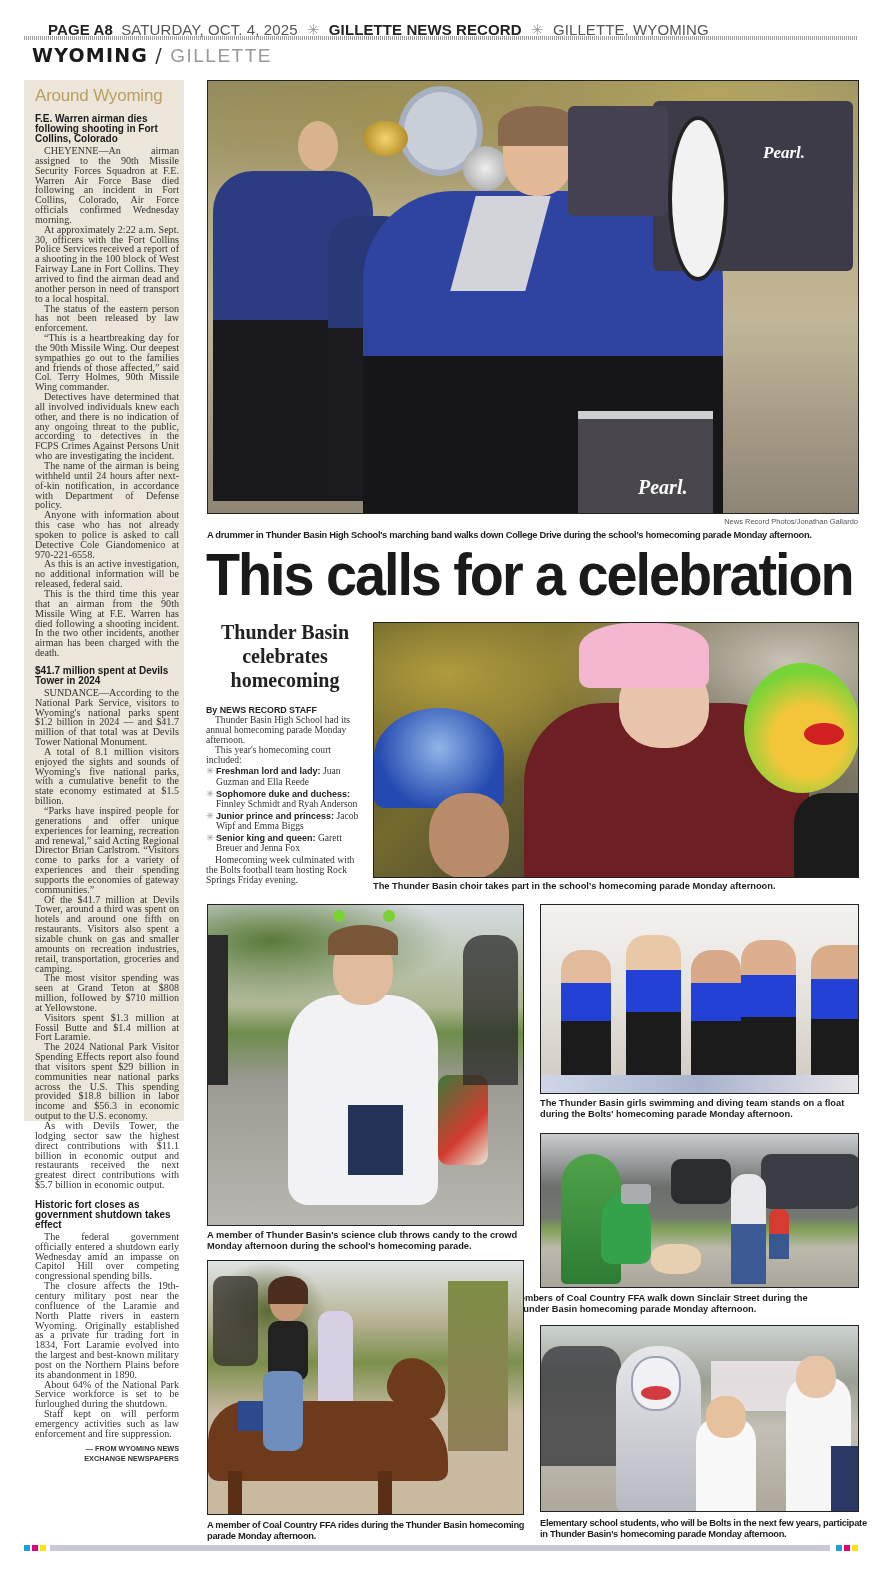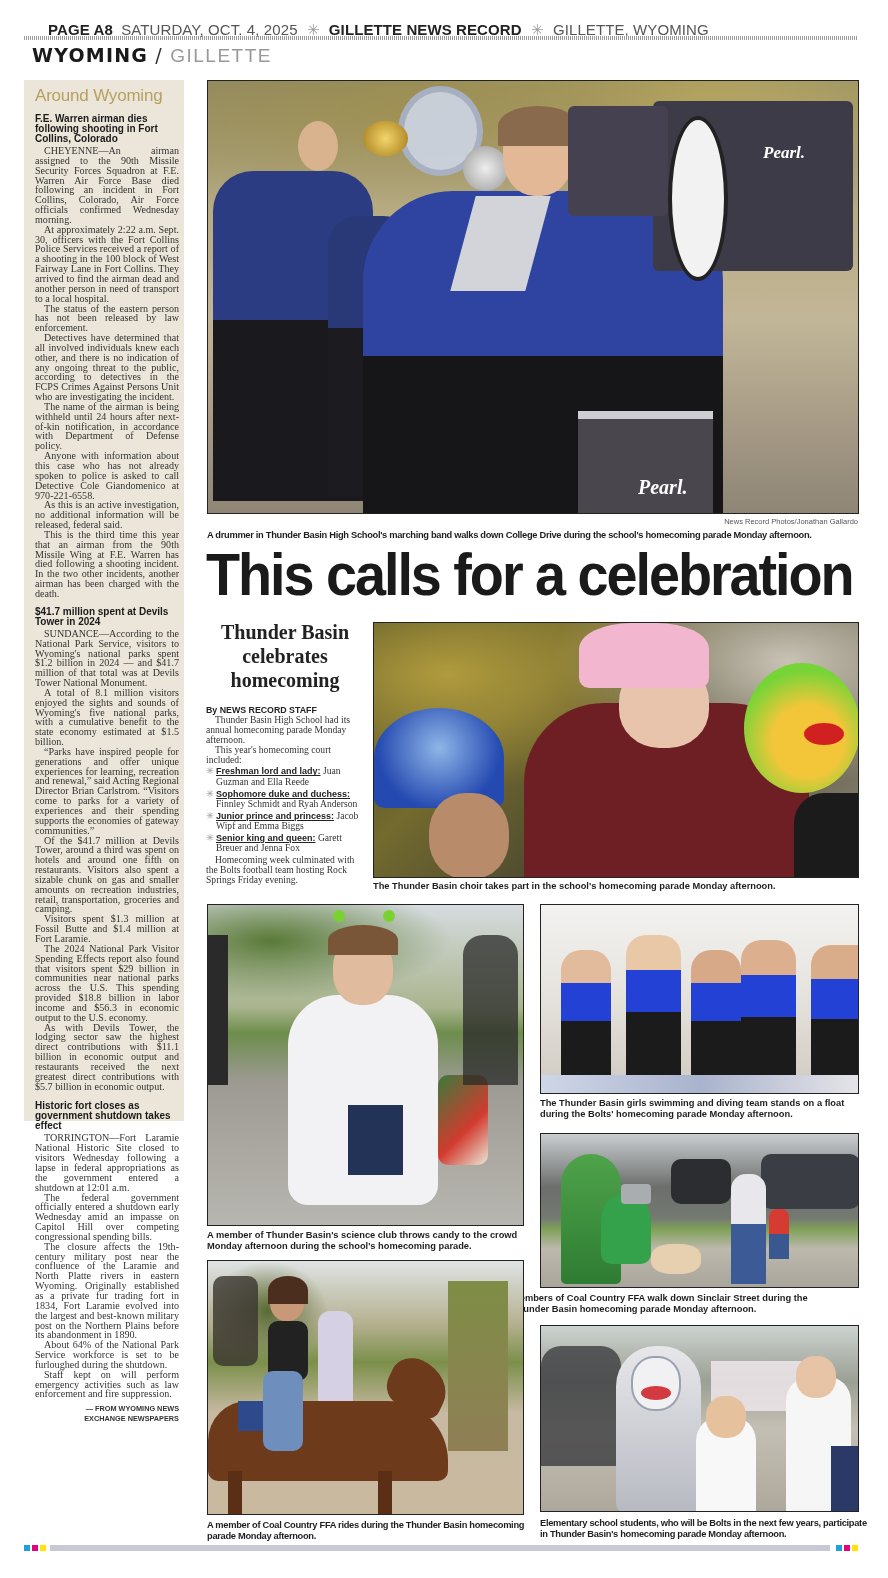--- a/index.html
+++ b/index.html
@@ -32,21 +32,21 @@
 
   .headline { position: absolute; left: 206px; top: 540px; width: 654px; font-family: "Liberation Sans", sans-serif; font-weight: bold; font-size: 60px; line-height: 70px; letter-spacing: -2.2px; color: #1a1a1a; white-space: nowrap; transform: scaleX(0.93); transform-origin: left; }
 
   .story { position: absolute; left: 206px; top: 620px; width: 158px; }
   .story-head { font-size: 20px; line-height: 24px; text-align: center; color: #222; font-family: "Liberation Serif", serif; }
   .byline { font-family: "Liberation Sans", sans-serif; font-weight: bold; font-size: 8.8px; margin-top: 13px; color: #222; }
   .st-para { font-size: 9.6px; line-height: 10.1px; text-indent: 9px; color: #333; }
   .court { list-style: none; margin: 1px 0 1px 0; }
   .court li { font-size: 9.6px; line-height: 10.1px; color: #333; padding-left: 10px; position: relative; margin-bottom: 2px; }
   .court li .bullet { position: absolute; left: 0; top: 0; color: #999; }
-  .court li b { font-family: "Liberation Sans", sans-serif; font-size: 9px; color: #222; text-decoration: underline; }
+  .court li b { font-family: "Liberation Sans", sans-serif; font-size: 9px; color: #222; }
 
   .colorbar { position: absolute; height: 6px; }
   .footbar { position: absolute; left: 50px; top: 1545px; width: 780px; height: 6px; background: #c9c9d5; }
 </style>
 </head>
 <body>
 
 <div class="folio">
   <b>PAGE A8</b>
   <span style="margin-left:4px">SATURDAY, OCT. 4, 2025</span>
@@ -62,35 +62,36 @@
   <span class="s2">GILLETTE</span>
 </div>
 
 <aside class="sidebar" id="sidebar">
   <div class="sb-title">Around Wyoming</div>
   <div id="sb-articles">
       <div class="sb-head">F.E. Warren airman dies following shooting in Fort Collins, Colorado</div>
       <p class="sb-para">CHEYENNE—An airman assigned to the 90th Missile Security Forces Squadron at F.E. Warren Air Force Base died following an incident in Fort Collins, Colorado, Air Force officials confirmed Wednesday morning.</p>
       <p class="sb-para">At approximately 2:22 a.m. Sept. 30, officers with the Fort Collins Police Services received a report of a shooting in the 100 block of West Fairway Lane in Fort Collins. They arrived to find the airman dead and another person in need of transport to a local hospital.</p>
       <p class="sb-para">The status of the eastern person has not been released by law enforcement.</p>
+      <p class="sb-para">“This is a heartbreaking day for the 90th Missile Wing. Our deepest sympathies go out to the families and friends of those affected,” said Col. Terry Holmes, 90th Missile Wing commander.</p>
       <p class="sb-para">Detectives have determined that all involved individuals knew each other, and there is no indication of any ongoing threat to the public, according to detectives in the FCPS Crimes Against Persons Unit who are investigating the incident.</p>
       <p class="sb-para">The name of the airman is being withheld until 24 hours after next-of-kin notification, in accordance with Department of Defense policy.</p>
       <p class="sb-para">Anyone with information about this case who has not already spoken to police is asked to call Detective Cole Giandomenico at 970-221-6558.</p>
       <p class="sb-para">As this is an active investigation, no additional information will be released, federal said.</p>
       <p class="sb-para">This is the third time this year that an airman from the 90th Missile Wing at F.E. Warren has died following a shooting incident. In the two other incidents, another airman has been charged with the death.</p>
       <div class="sb-head" style="margin-top: 8px;">$41.7 million spent at Devils Tower in 2024</div>
       <p class="sb-para">SUNDANCE—According to the National Park Service, visitors to Wyoming's national parks spent $1.2 billion in 2024 — and $41.7 million of that total was at Devils Tower National Monument.</p>
       <p class="sb-para">A total of 8.1 million visitors enjoyed the sights and sounds of Wyoming's five national parks, with a cumulative benefit to the state economy estimated at $1.5 billion.</p>
       <p class="sb-para">“Parks have inspired people for generations and offer unique experiences for learning, recreation and renewal,” said Acting Regional Director Brian Carlstrom. “Visitors come to parks for a variety of experiences and their spending supports the economies of gateway communities.”</p>
       <p class="sb-para">Of the $41.7 million at Devils Tower, around a third was spent on hotels and around one fifth on restaurants. Visitors also spent a sizable chunk on gas and smaller amounts on recreation industries, retail, transportation, groceries and camping.</p>
+      <p class="sb-para">The most visitor spending was seen at Grand Teton at $808 million, followed by $710 million at Yellowstone.</p>
       <p class="sb-para">Visitors spent $1.3 million at Fossil Butte and $1.4 million at Fort Laramie.</p>
       <p class="sb-para">The 2024 National Park Visitor Spending Effects report also found that visitors spent $29 billion in communities near national parks across the U.S. This spending provided $18.8 billion in labor income and $56.3 in economic output to the U.S. economy.</p>
       <p class="sb-para">As with Devils Tower, the lodging sector saw the highest direct contributions with $11.1 billion in economic output and restaurants received the next greatest direct contributions with $5.7 billion in economic output.</p>
       <div class="sb-head" style="margin-top: 10px;">Historic fort closes as government shutdown takes effect</div>
-      <p class="sb-para">TORRINGTON—Fort Laramie National Historic Site closed to visitors Wednesday following a lapse in federal appropriations as the government entered a shutdown at 12:01 a.m.</p>
       <p class="sb-para">The federal government officially entered a shutdown early Wednesday amid an impasse on Capitol Hill over competing congressional spending bills.</p>
       <p class="sb-para">The closure affects the 19th-century military post near the confluence of the Laramie and North Platte rivers in eastern Wyoming. Originally established as a private fur trading fort in 1834, Fort Laramie evolved into the largest and best-known military post on the Northern Plains before its abandonment in 1890.</p>
       <p class="sb-para">About 64% of the National Park Service workforce is set to be furloughed during the shutdown.</p>
       <p class="sb-para">Staff kept on will perform emergency activities such as law enforcement and fire suppression.</p>
     </div>
   <div class="sb-credit">
     <div>— FROM WYOMING NEWS</div>
     <div>EXCHANGE NEWSPAPERS</div>
   </div>
 </aside>

